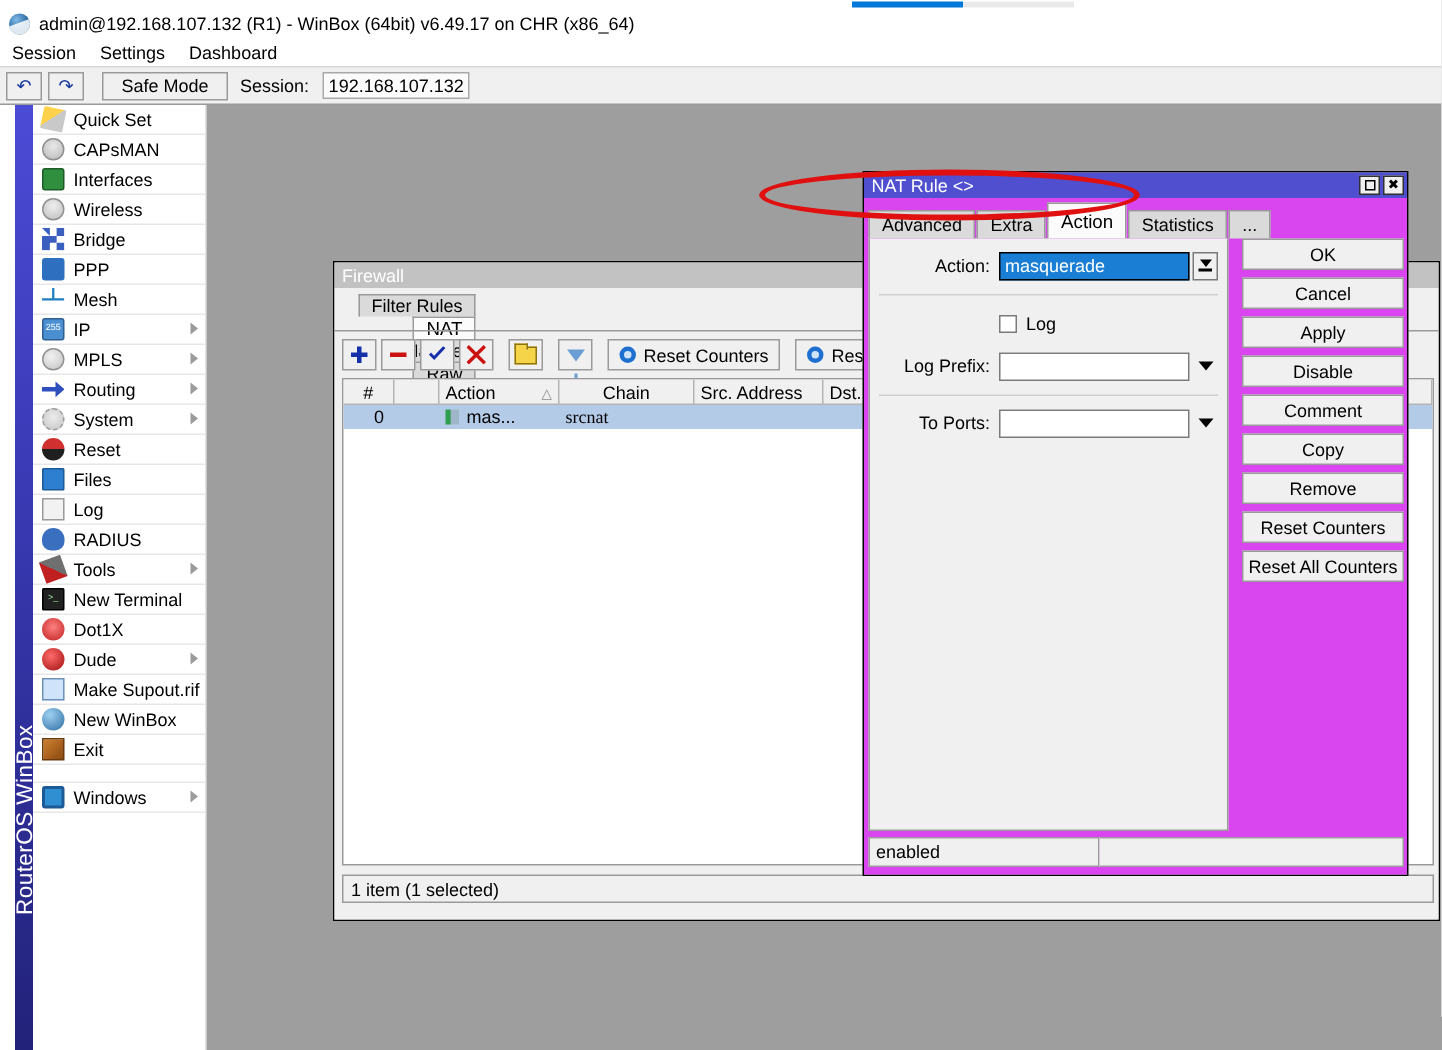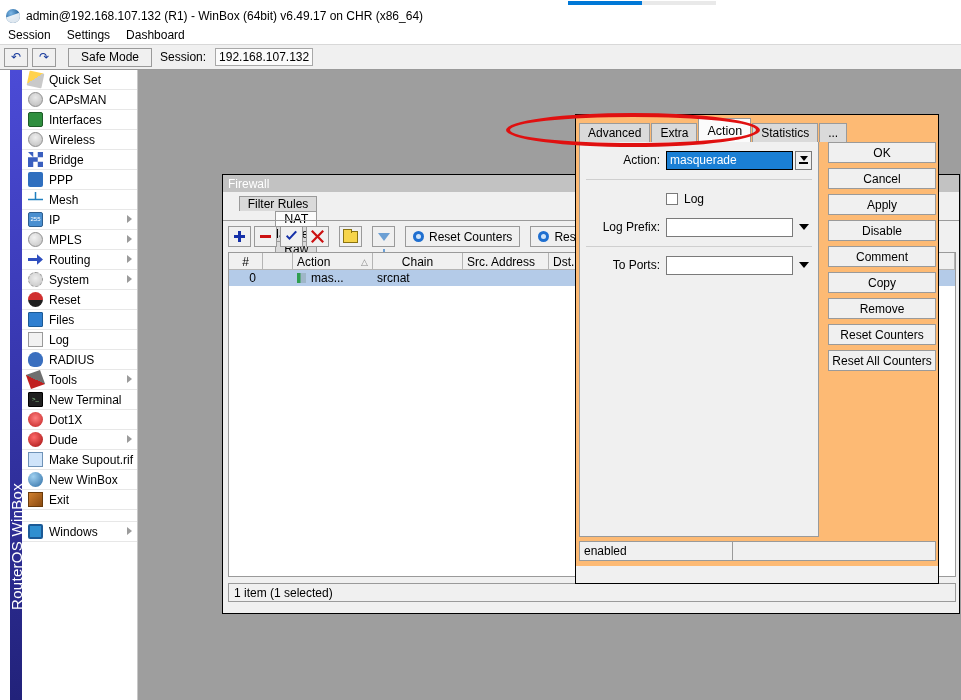--- a/index.html
+++ b/index.html
@@ -229,21 +229,21 @@
   }
   .fw-status {
     position: absolute; left: 5px; top: 391px; width: 728px; height: 19px;
     background: #f0f0f0; border: 1px solid #9a9a9a;
     display: flex; align-items: center; padding-left: 5px;
     font-size: 12px; color: #000;
   }
 
   
   #natrule { left: 437px; top: 44px; width: 364px; height: 470px; }
-  .nr-body { position: relative; background: #fdba74; height: 451px; }
+  .nr-body { position: relative; background: #d946ef; height: 451px; }
   .nr-tabs {
     position: absolute; left: 3px; top: 3px; height: 24px;
     display: flex; align-items: flex-end;
   }
   .nr-left {
     position: absolute; left: 3px; top: 27px; width: 240px; height: 395px;
     background: #f0f0f0; border: 1px solid #9a9a9a; border-top: none;
   }
   .fieldrow {
     display: flex; align-items: center; height: 22px; margin-top: 7px;
@@ -564,34 +564,41 @@
               </div>
             </div>
           <div id="fw-tbody">
               <div class="trow">
                 <div class="td num" style="width: 34px;">0</div>
                 <div class="td" style="width: 30px;"></div>
                 <div class="td" style="width: 80px;">
                   <span class="act-ico"></span>
                   <span>mas...</span>
                 </div>
-                <div class="td" style="width: 90px;">srcnat</div>
+                <div class="td" style="width: 90px; font-family: Liberation Serif, serif;">srcnat</div>
                 <div class="td" style="width: 86px;"></div>
                 <div class="td" style="width: 86px;"></div>
                 <div class="td" style="width: 60px;"></div>
                 <div class="td" style="width: 260px;"></div>
               </div>
             </div>
         </div>
 
         <div class="fw-status">1 item (1 selected)</div>
       </div>
     </div>
 
     <div class="win" id="natrule">
+      <div class="win-title active">
+        <span class="wt-text">NAT Rule &lt;&gt;</span>
+        <span class="wbtn">
+            <span class="sq"></span>
+          </span>
+        <span class="wbtn">✖</span>
+      </div>
       <div class="nr-body">
 
         <div class="nr-tabs" id="nr-tabs">
             <div class="tab">Advanced</div>
             <div class="tab">Extra</div>
             <div class="tab active">Action</div>
             <div class="tab">Statistics</div>
             <div class="tab">...</div>
           </div>
 

